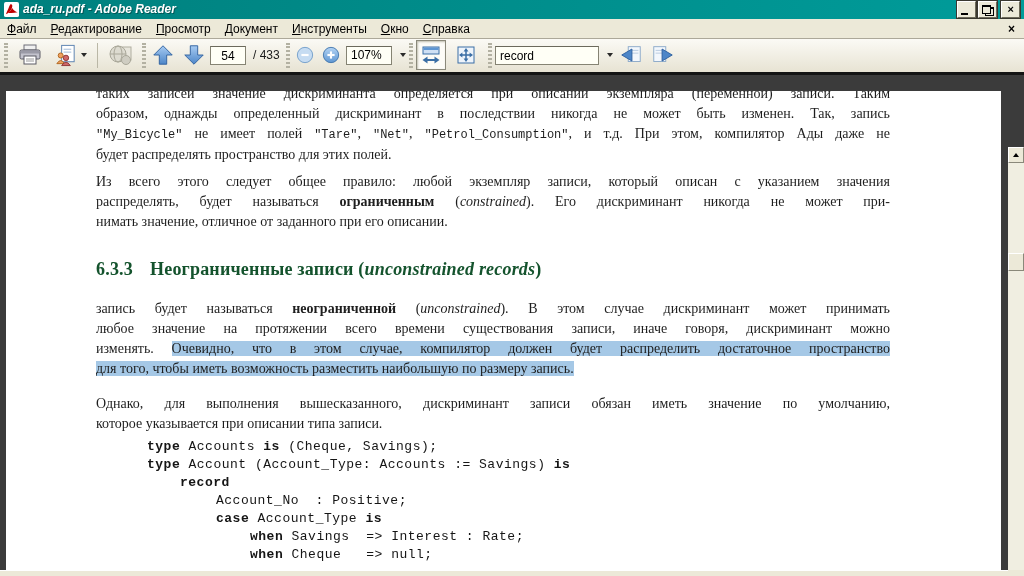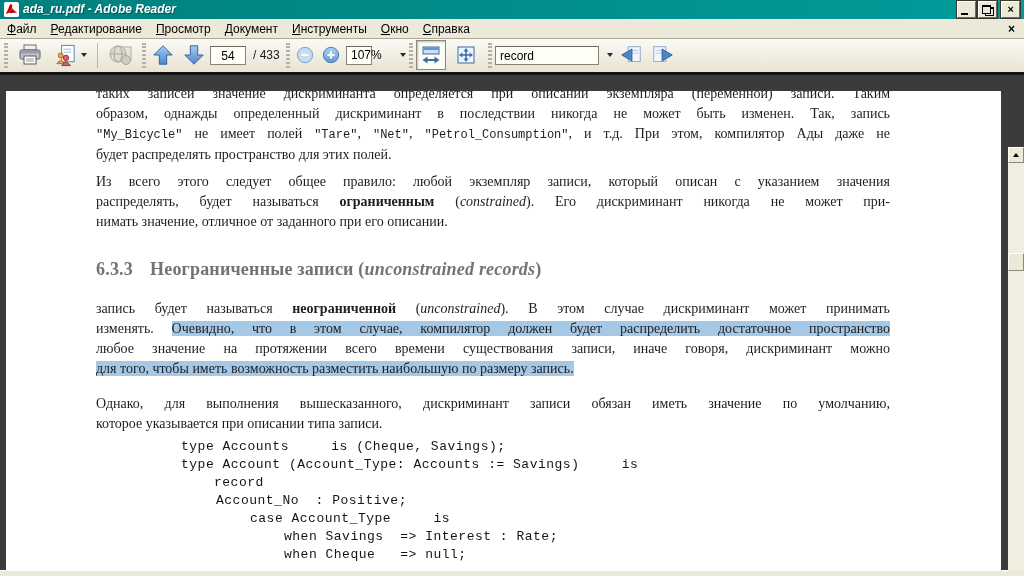--- a/index.html
+++ b/index.html
@@ -54,27 +54,27 @@
 
   .textcol{width:794px;margin:-7px 0 0 90px;font-family:"Liberation Serif",serif;
            font-size:14px;line-height:20px;color:#1e1e1e;}
   .line{text-align:justify;}
   .line.j{text-align-last:justify;}
   .para{margin:0;}
   .b{font-weight:bold;}
   .it{font-style:italic;}
   .tt{font-family:"Liberation Mono",monospace;font-size:12px;}
   .sel{background:#a5c8e6;}
-  .heading{margin-top:24px;font-weight:bold;font-size:18px;line-height:26px;letter-spacing:.2px;color:#737373;}
+  .heading{margin-top:24px;font-weight:bold;font-size:18px;line-height:26px;letter-spacing:.2px;color:#14532d;}
   .heading .hnum{margin-right:17px;}
   .heading .it{font-weight:bold;}
   .codeblk{margin:4px 0 0 51px;font-family:"Liberation Mono",monospace;font-size:13px;
            line-height:18px;color:#151515;letter-spacing:.5px;}
   .cl{white-space:pre;}
-  .cl b{font-weight:normal;margin-left:34px;}
+  .cl b{font-weight:bold;}
   .ind1{padding-left:33px;} .ind2{padding-left:69px;} .ind3{padding-left:103px;}
   .mt7{margin-top:7px;} .mt17{margin-top:17px;} .mt15{margin-top:15px;}
 
   
   .vscroll{position:absolute;right:0;top:72px;width:16px;height:504px;background:#f0eee1;}
   .sbtn{position:absolute;left:0;width:16px;height:16px;background:#ece9d8;
         border:1px solid;border-color:#fff #8a887a #8a887a #fff;box-sizing:border-box;
         display:flex;align-items:center;justify-content:center;}
   .tri-up{width:0;height:0;border-left:3px solid transparent;border-right:3px solid transparent;border-bottom:4px solid #000;}
   .vthumb{position:absolute;left:0;top:106px;width:16px;height:18px;background:#ece9d8;
@@ -201,21 +201,21 @@
           <stop offset="0" stop-color="#b4d4f4"></stop>
               <stop offset="1" stop-color="#5e96d2"></stop>
             </linearGradient>
           </defs>
         <circle cx="10" cy="10" r="8.5" fill="url(#gp)" stroke="#3f74ac"></circle>
         <rect x="6" y="8.8" width="8" height="2.4" fill="#fff"></rect>
         <rect x="8.8" y="6" width="2.4" height="8" fill="#fff"></rect>
       </svg>
     </span>
 
-    <span class="numbox" style="left:346px;width:26px;line-height:17px"><span>107%</span></span>
+    <span class="numbox" style="left:346px;width:46px;line-height:17px"><span>107%</span></span>
     <span class="tbtn" style="left:394px;width:14px">
         <span class="ddarrow"></span>
       </span>
 
     <span class="grip" style="left:409px"></span>
 
     <span class="tbtn pressed" style="left:416px;width:30px">
       <svg width="22" height="22" viewBox="0 0 22 22">
         <rect x="3" y="3" width="16" height="7" fill="#cfe0f4" stroke="#3a6ea5"></rect>
         <rect x="3.5" y="3.5" width="15" height="2.5" fill="#5e96d2"></rect>
@@ -277,22 +277,22 @@
           <div class="line j"><span>распределять, будет называться </span><span class="b">ограниченным</span><span> (</span><span class="it">constrained</span><span>). Его дискриминант никогда не может при-</span></div>
           <div class="line"><span>нимать значение, отличное от заданного при его описании.</span></div>
         </div>
 
         <div class="heading">
           <span class="hnum">6.3.3</span><span>Неограниченные записи (</span><span class="it">unconstrained records</span><span>)</span>
         </div>
 
         <div class="para mt17">
           <div class="line j"><span>запись будет называться </span><span class="b">неограниченной</span><span> (</span><span class="it">unconstrained</span><span>). В этом случае дискриминант может принимать</span></div>
+          <div class="line j"><span>любое значение на протяжении всего времени существования записи, иначе говоря, дискриминант можно</span></div>
           <div class="line j"><span>изменять. </span><span class="sel">Очевидно, что в этом случае, компилятор должен будет распределить достаточное пространство</span></div>
-          <div class="line j"><span>любое значение на протяжении всего времени существования записи, иначе говоря, дискриминант можно</span></div>
           <div class="line"><span class="sel">для того, чтобы иметь возможность разместить наибольшую по размеру запись.</span></div>
         </div>
 
         <div class="para mt15">
           <div class="line j"><span>Однако, для выполнения вышесказанного, дискриминант записи обязан иметь значение по умолчанию,</span></div>
           <div class="line"><span>которое указывается при описании типа записи.</span></div>
         </div>
 
         <div class="codeblk">
           <div class="cl"><b>type</b><span> Accounts </span><b>is</b><span> (Cheque, Savings);</span></div>

